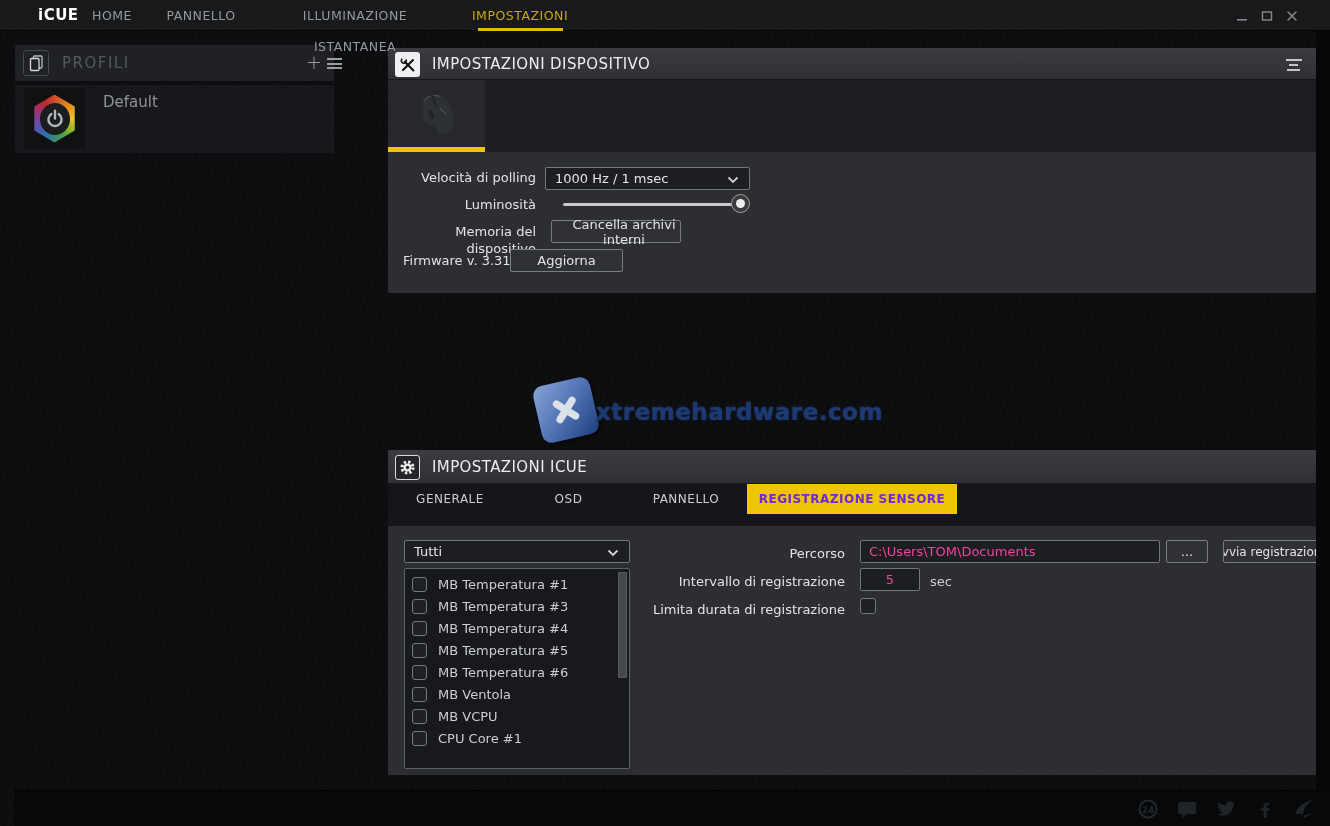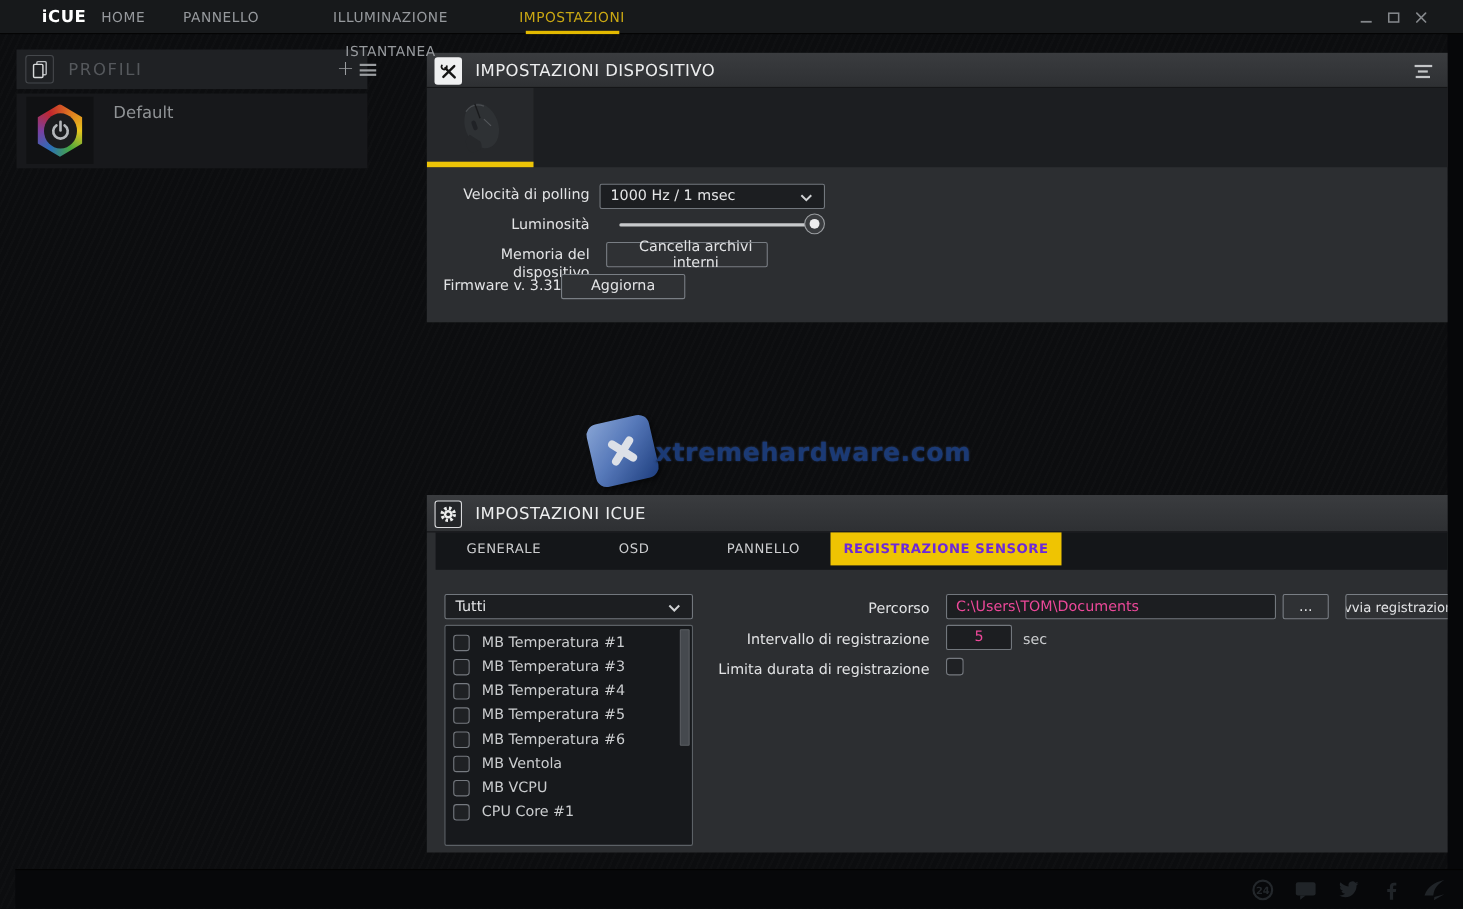--- a/index.html
+++ b/index.html
@@ -60,32 +60,32 @@
   .device-tab{position:absolute;left:0;top:0;width:97px;height:72px;background:#26282b;}
   .device-tab-underline{position:absolute;left:0;bottom:0;width:97px;height:5px;background:#edc407;}
   .device-tab svg{position:absolute;left:18px;top:8px;}
   .dp-label1{left:0;top:121px;width:148px;}
   .dp-drop{left:157px;top:119px;width:205px;}
   .dp-label2{left:0;top:148px;width:148px;}
   .slider-track{position:absolute;left:175px;top:155px;width:177px;height:3px;background:#c7c9cb;border-radius:2px;}
   .slider-knob{position:absolute;left:343px;top:146px;width:19px;height:19px;border-radius:50%;background:#3a3c3f;border:1.5px solid #9a9da0;display:flex;align-items:center;justify-content:center;}
   .slider-knob::after{content:"";width:9px;height:9px;border-radius:50%;background:#ededee;}
   .dp-label3{left:0;top:175px;width:148px;}
-  .dp-btn-memory{left:163px;top:172px;width:147px;padding-left:16px;}
+  .dp-btn-memory{left:163px;top:172px;width:130px;padding-left:16px;}
   .dp-label4{left:15px;top:204px;}
   .dp-btn-firmware{left:122px;top:201px;width:113px;}
   
   .watermark{position:absolute;left:530px;top:376px;width:270px;height:72px;z-index:3;opacity:.92;}
   .wm-square{position:absolute;left:7px;top:5px;width:58px;height:58px;border-radius:10px;transform:rotate(-13deg);background:linear-gradient(135deg,#93b2e6 0%,#5d82c8 45%,#1f4288 100%);box-shadow:2px 3px 5px rgba(0,0,0,.5);display:flex;align-items:center;justify-content:center;}
   .wm-text{position:absolute;left:66px;top:23px;font-size:23px;font-weight:bold;letter-spacing:.5px;color:#1d3e7e;text-shadow:0 0 2px rgba(90,130,210,.55),0 1px 2px rgba(0,0,0,.8);}
   
   .icue-panel{top:450px;height:325px;background:#2c2e31;}
   .icue-panel .panel-header{height:34px;}
   .icue-panel .panel-title{line-height:34px;}
-  .icue-tabstrip{position:absolute;left:8px;top:34px;width:928px;height:34px;background:#141619;}
+  .icue-tabstrip{position:absolute;left:0;top:34px;width:928px;height:42px;background:#141619;}
   .tab{position:absolute;top:0;height:30px;line-height:30px;text-align:center;font-size:12px;letter-spacing:.5px;color:#cdced0;}
   .tab-generale{left:0;width:124px;}
   .tab-osd{left:124px;width:113px;}
   .tab-pannello{left:237px;width:122px;}
   .tab-sensore{left:359px;width:210px;background:#efc402;color:#6d28d9;font-weight:700;}
   .ip-filter{left:16px;top:90px;width:226px;}
   .sensor-list{position:absolute;left:16px;top:118px;width:226px;height:201px;background:#17191c;border:1px solid #5c6166;border-radius:2px;padding-top:4px;}
   .sensor-row{display:flex;align-items:center;height:22px;padding-left:7px;gap:11px;font-size:13px;color:#cbcdcf;}
   .scroll-thumb{position:absolute;right:2px;top:3px;width:9px;height:106px;background:#45494e;border:1px solid #595d62;border-radius:1px;}
   .ip-path-label{left:260px;top:95px;width:197px;}

